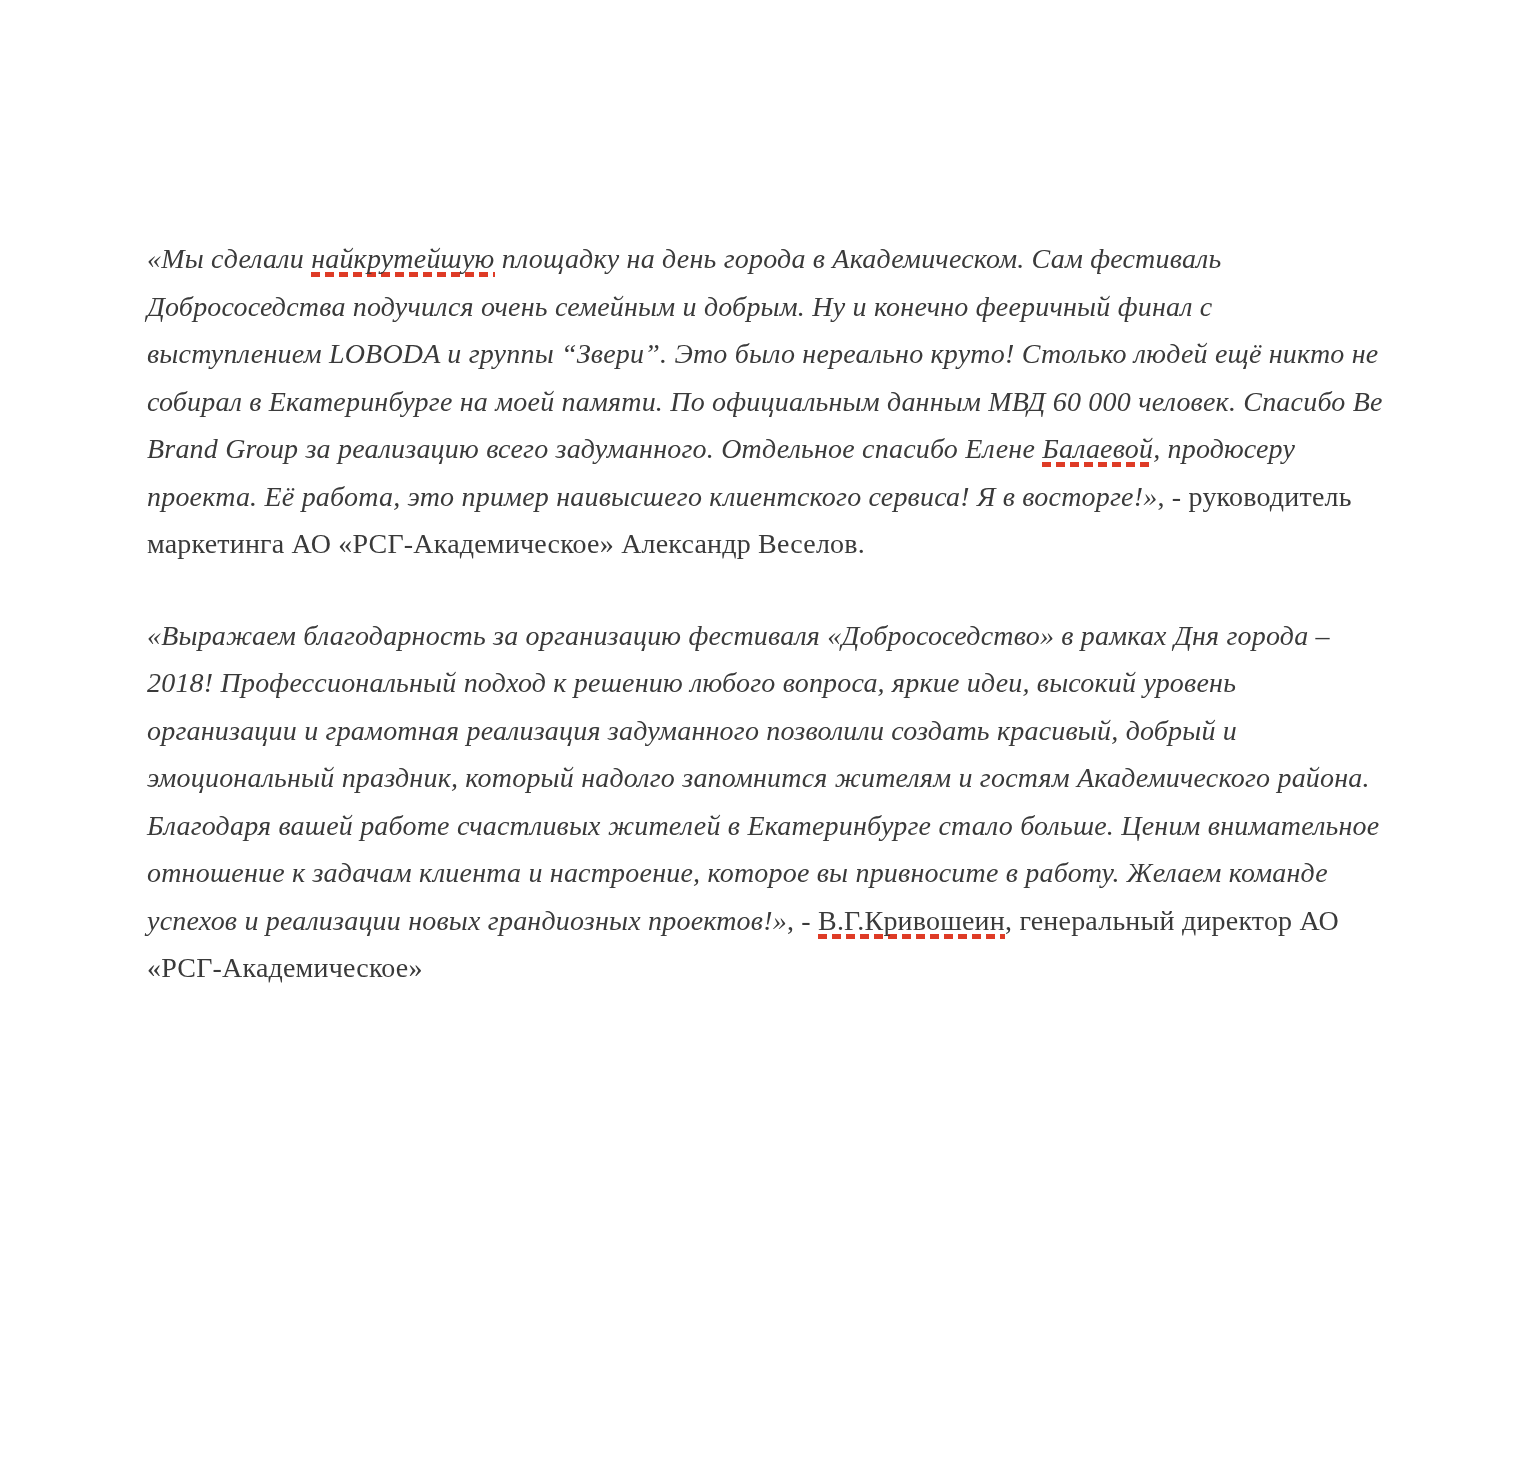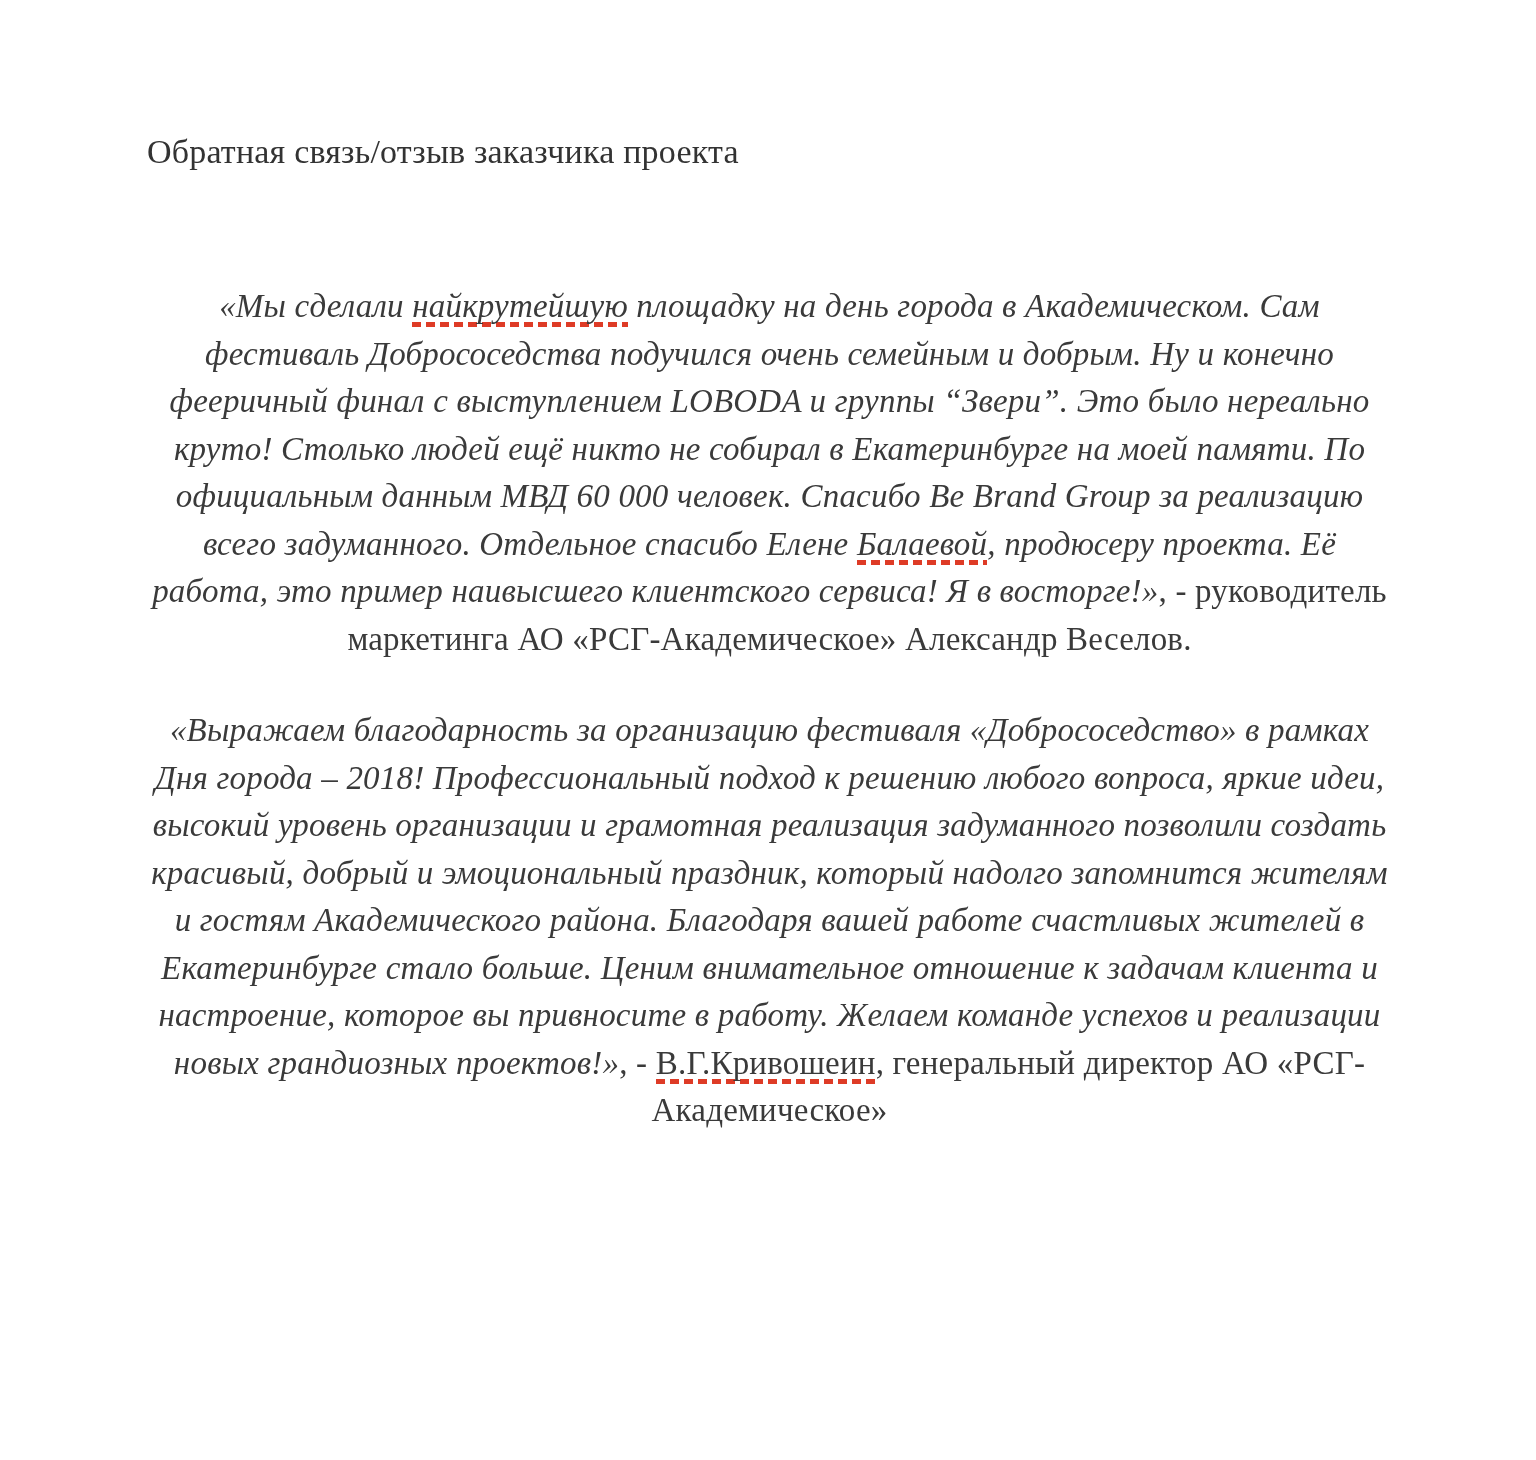--- a/index.html
+++ b/index.html
@@ -24,46 +24,44 @@
   .doc-title {
     font-size: 34px;
     font-weight: normal;
     line-height: 48px;
     margin: 0;
     color: #333333;
     letter-spacing: 0.2px;
   }
   .para {
     max-width: 1248px;
-    font-size: 33px;
+    font-size: 28px;
     line-height: 47.5px;
     margin: 0;
     letter-spacing: 0.2px;
     color: #3a3a3a;
-    text-align: center;
   }
   .para-1 { margin-top: 107px; }
   .para-2 { margin-top: 44px; }
   .it { font-style: italic; }
   .rg { font-style: normal; }
   
   .misspell {
     padding-bottom: 3px;
     background-image: repeating-linear-gradient(to right, #de3b26 0 9px, rgba(0,0,0,0) 9px 14px);
     background-repeat: no-repeat;
     background-size: 100% 5px;
     background-position: 0 100%;
   }
 </style>
 </head>
 <body>
 
 <div class="page">
 
-  <h1 class="doc-title">Обратная связь/отзыв заказчика проекта</h1>
 
   <p class="para para-1">
     <span class="it">«Мы сделали </span><span class="it misspell">найкрутейшую</span><span class="it"> площадку на день города в Академическом. Сам фестиваль Добрососедства подучился очень семейным и добрым. Ну и конечно фееричный финал с выступлением LOBODA и группы “Звери”. Это было нереально круто! Столько людей ещё никто не собирал в Екатеринбурге на моей памяти. По официальным данным МВД 60 000 человек. Спасибо Be Brand Group за реализацию всего задуманного. Отдельное спасибо Елене </span><span class="it misspell">Балаевой</span><span class="it">, продюсеру проекта. Её работа, это пример наивысшего клиентского сервиса! Я в восторге!»</span><span class="rg">, - руководитель маркетинга АО «РСГ-Академическое» Александр Веселов.</span>
   </p>
 
   <p class="para para-2">
     <span class="it">«Выражаем благодарность за организацию фестиваля «Добрососедство» в рамках Дня города – 2018! Профессиональный подход к решению любого вопроса, яркие идеи, высокий уровень организации и грамотная реализация задуманного позволили создать красивый, добрый и эмоциональный праздник, который надолго запомнится жителям и гостям Академического района. Благодаря вашей работе счастливых жителей в Екатеринбурге стало больше. Ценим внимательное отношение к задачам клиента и настроение, которое вы привносите в работу. Желаем команде успехов и реализации новых грандиозных проектов!»</span><span class="rg">, - </span><span class="rg misspell">В.Г.Кривошеин</span><span class="rg">, генеральный директор АО «РСГ-Академическое»</span>
   </p>
 
 </div>

